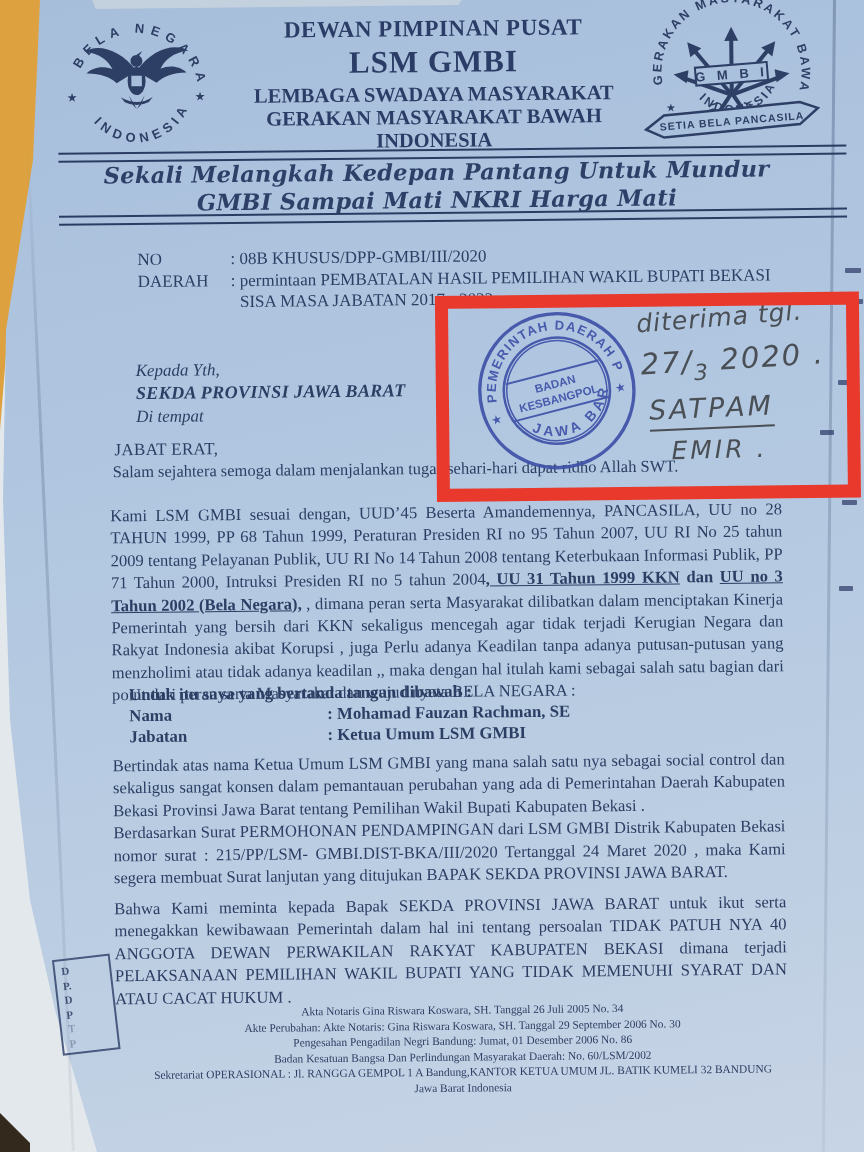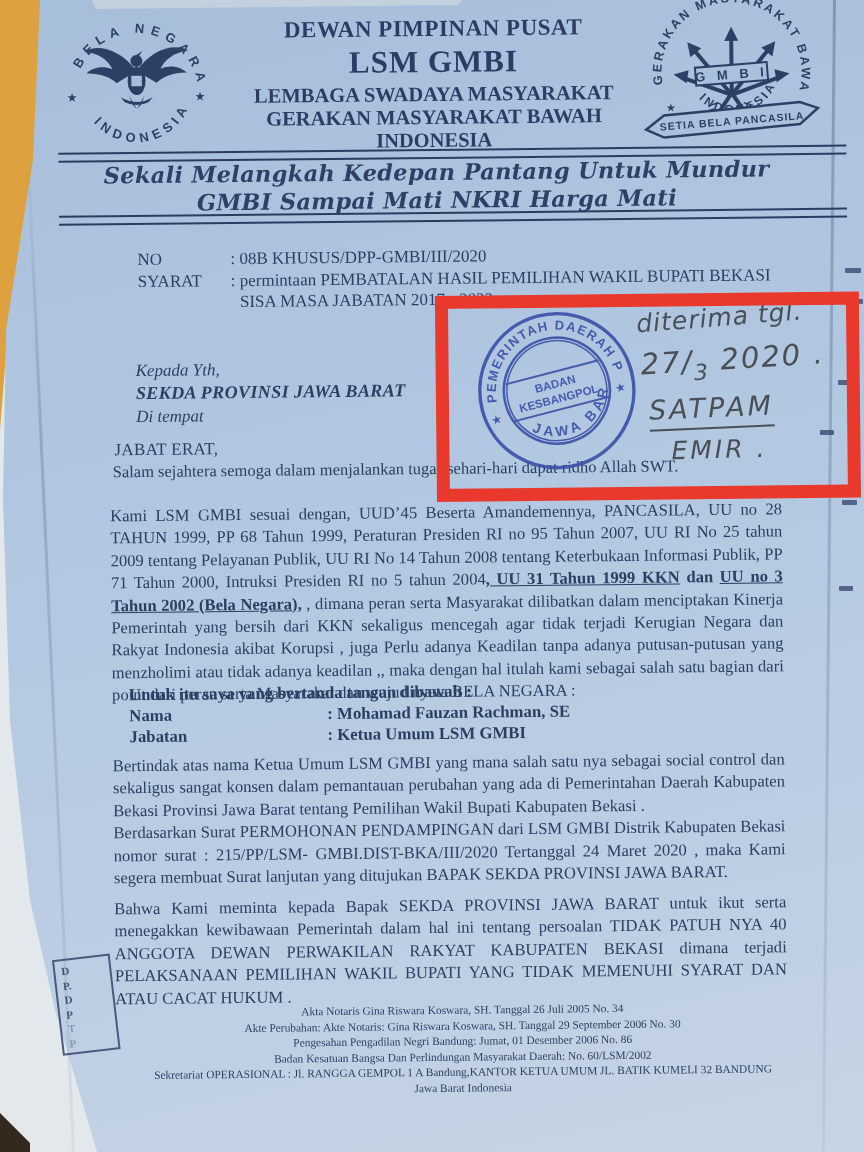--- a/index.html
+++ b/index.html
@@ -206,21 +206,21 @@
     <div>GMBI Sampai Mati NKRI Harga Mati</div>
   </div>
   <div class="rule rule2"></div>
 
   <div class="meta">
     <div class="row">
       <span class="lbl">NO</span>
       <span>: 08B KHUSUS/DPP-GMBI/III/2020</span>
     </div>
     <div class="row">
-      <span class="lbl">SYARAT</span>
+      <span class="lbl">DAERAH</span>
       <span>: permintaan PEMBATALAN HASIL PEMILIHAN  WAKIL BUPATI BEKASI</span>
     </div>
     <div class="ind" style="padding-left:9px;">SISA MASA JABATAN 2017 - 2022</div>
   </div>
 
   <div class="recipient">
     <div>Kepada Yth,</div>
     <div class="bold">SEKDA PROVINSI JAWA BARAT</div>
     <div>Di tempat</div>
   </div>

